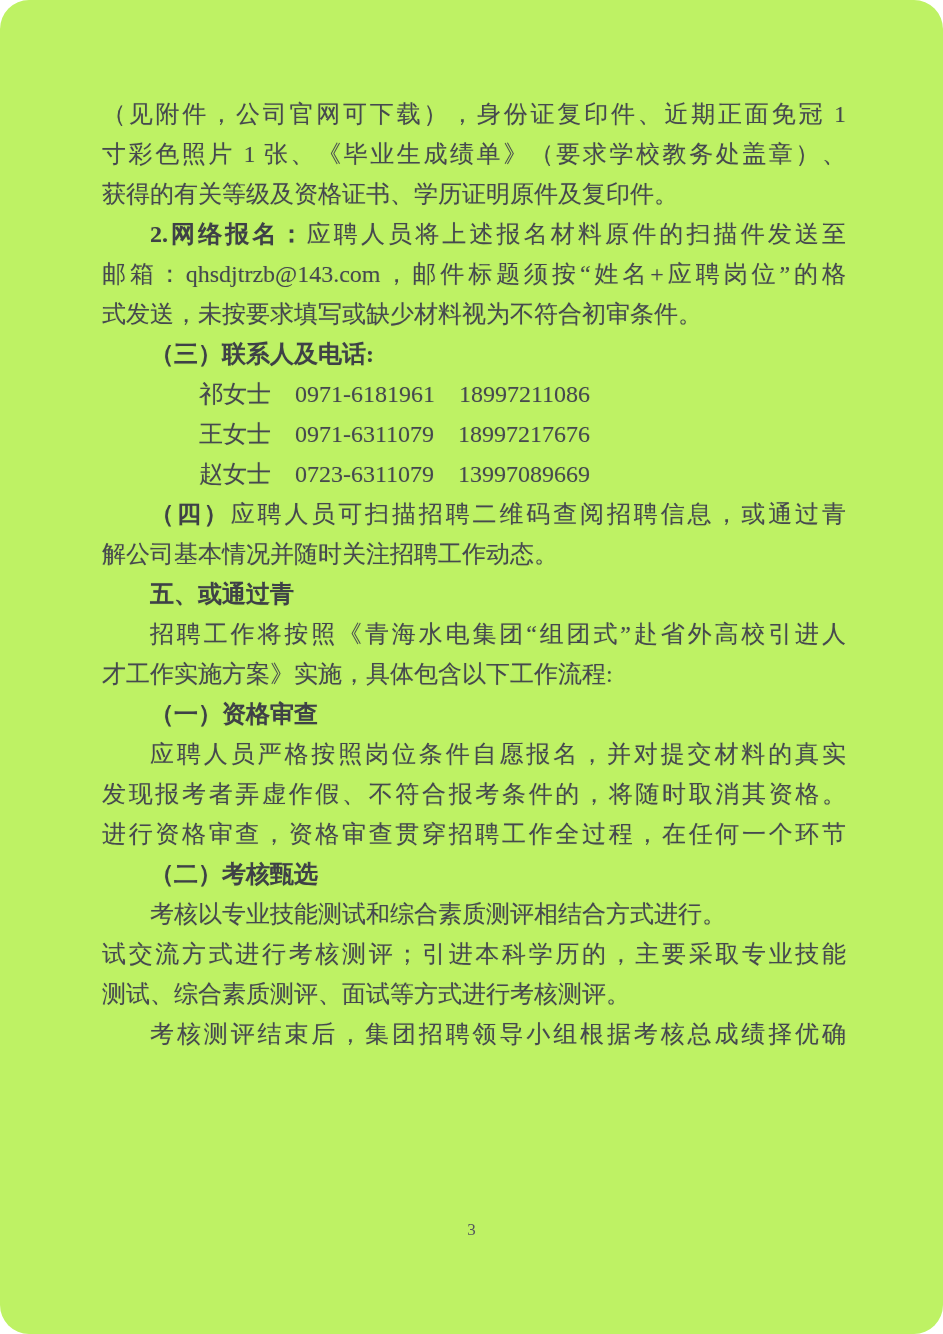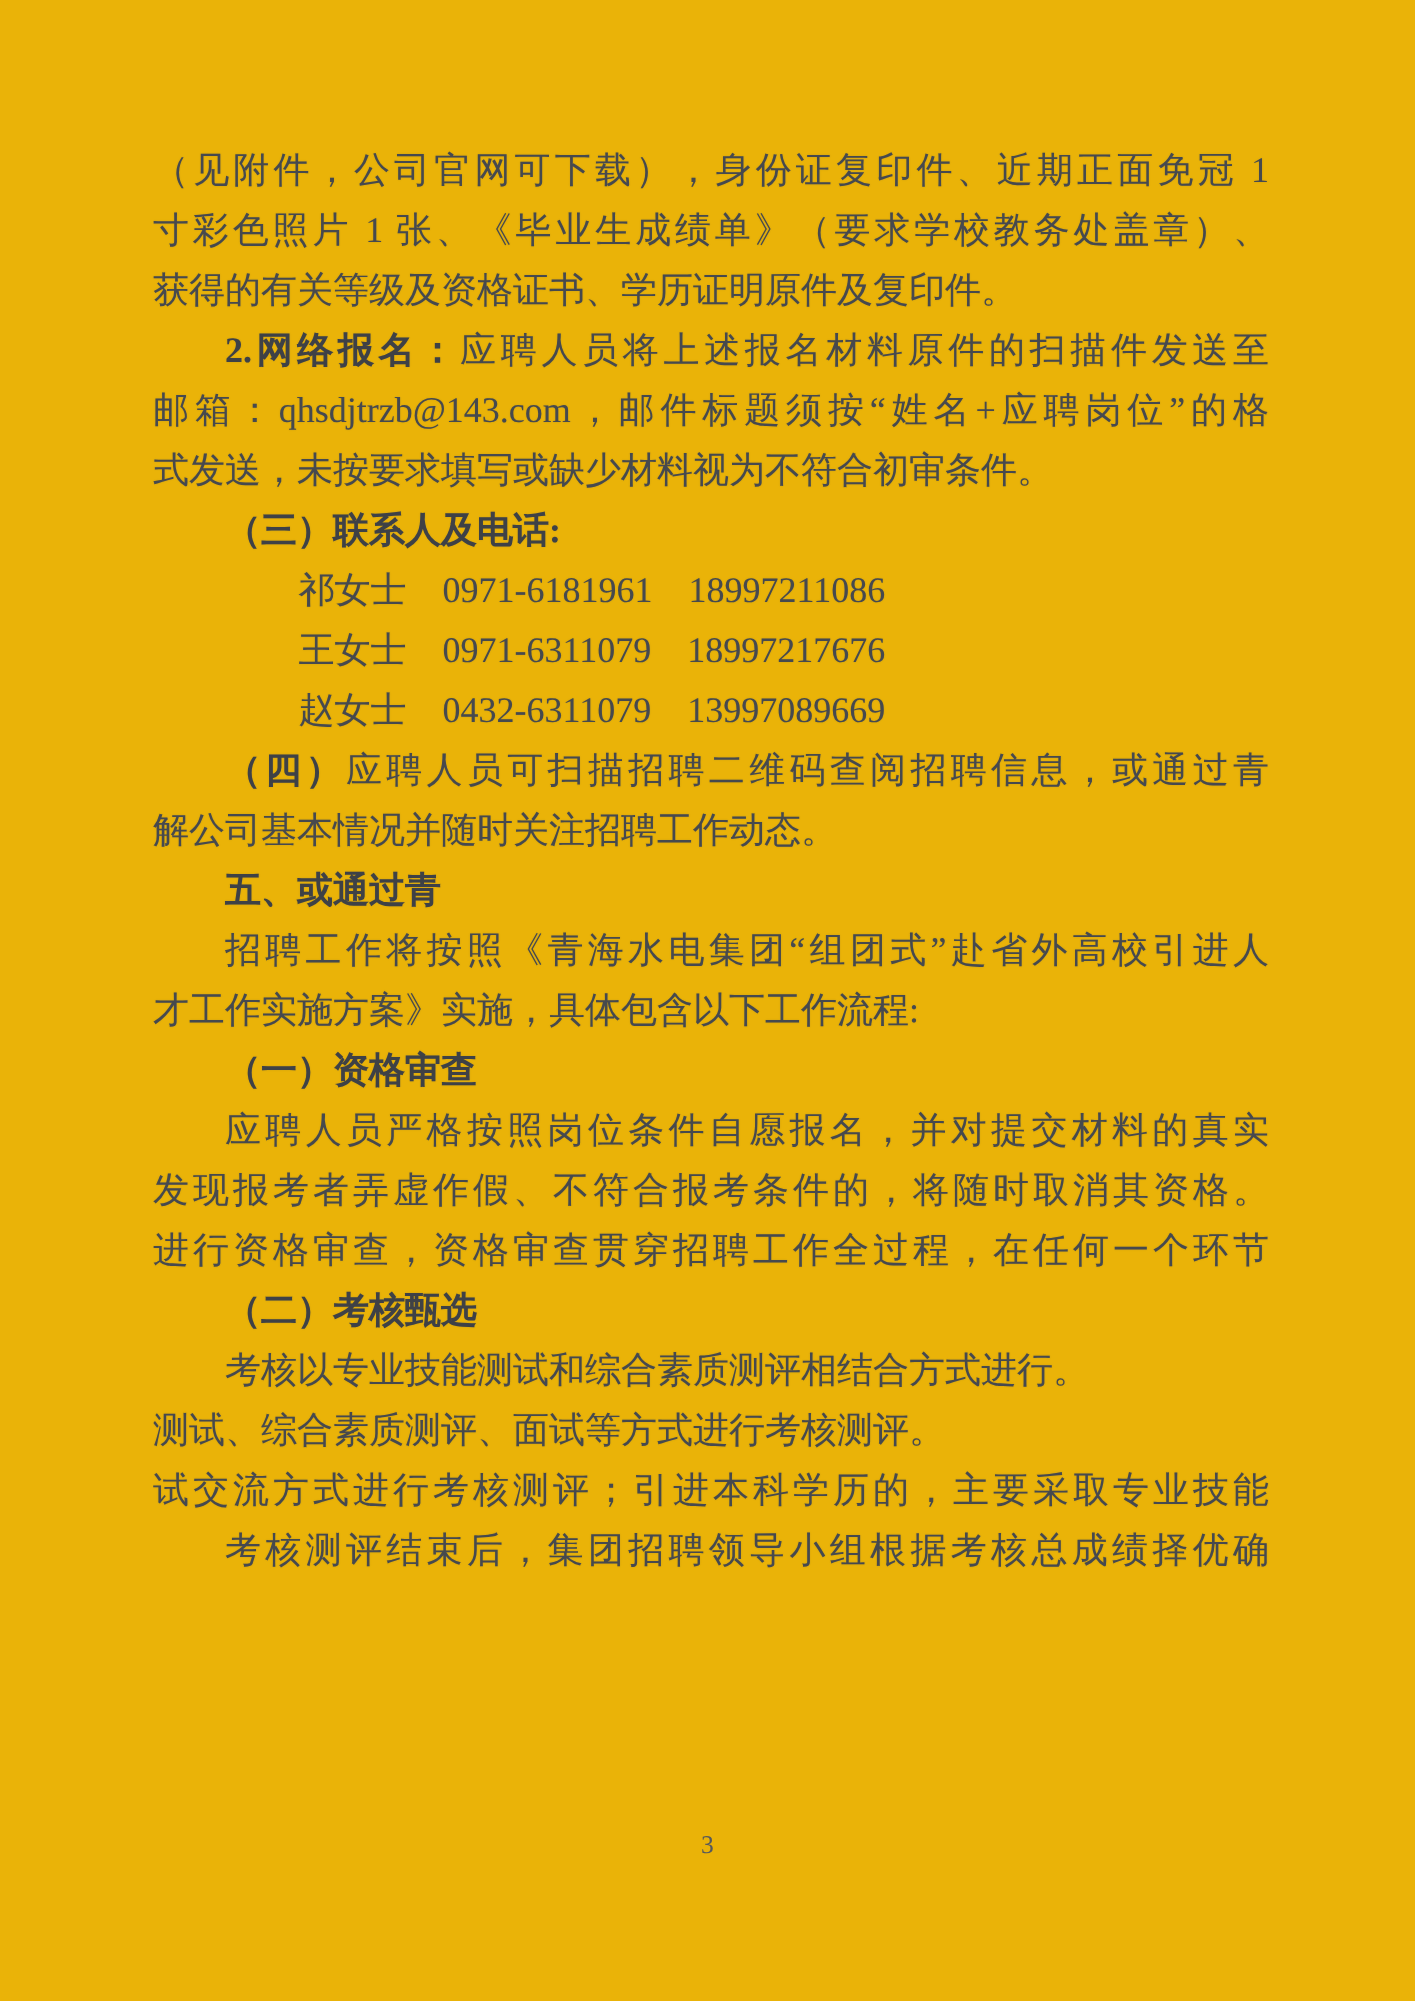--- a/index.html
+++ b/index.html
@@ -4,23 +4,24 @@
 <style>
   html, body {
     margin: 0;
     padding: 0;
     background: #ffffff;
   }
   .page {
     position: relative;
     width: 943px;
     height: 1334px;
-    background: #eab308;
+    background: #bef264;
     overflow: hidden;
     font-family: "Liberation Serif", "DejaVu Serif", serif;
+    border-radius: 29px;
   }
   .doc-content {
     position: absolute;
     left: 102px;
     top: 94px;
     width: 744px;
   }
   .line {
     height: 40px;
     line-height: 40px;
@@ -60,30 +61,30 @@
   <div class="doc-content">
       <div class="line indent-0 fill"><span class="seg">（见附件，公司官网可下载），身份证复印件、近期正面免冠 1</span></div>
       <div class="line indent-0 fill"><span class="seg">寸彩色照片 1 张、《毕业生成绩单》（要求学校教务处盖章）、</span></div>
       <div class="line indent-0"><span class="seg">获得的有关等级及资格证书、学历证明原件及复印件。</span></div>
       <div class="line indent-1 fill"><span class="seg bold">2.网络报名：</span><span class="seg">应聘人员将上述报名材料原件的扫描件发送至</span></div>
       <div class="line indent-0 fill"><span class="seg">邮箱：qhsdjtrzb@143.com，邮件标题须按“姓名+应聘岗位”的格</span></div>
       <div class="line indent-0"><span class="seg">式发送，未按要求填写或缺少材料视为不符合初审条件。</span></div>
       <div class="line indent-1"><span class="seg bold">（三）联系人及电话:</span></div>
       <div class="line indent-2"><span class="seg">祁女士　0971-6181961　18997211086</span></div>
       <div class="line indent-2"><span class="seg">王女士　0971-6311079　18997217676</span></div>
-      <div class="line indent-2"><span class="seg">赵女士　0432-6311079　13997089669</span></div>
+      <div class="line indent-2"><span class="seg">赵女士　0723-6311079　13997089669</span></div>
       <div class="line indent-1 fill"><span class="seg bold">（四）</span><span class="seg">应聘人员可扫描招聘二维码查阅招聘信息，或通过青</span></div>
       <div class="line indent-0"><span class="seg">解公司基本情况并随时关注招聘工作动态。</span></div>
       <div class="line indent-1"><span class="seg bold">五、或通过青</span></div>
       <div class="line indent-1 fill"><span class="seg">招聘工作将按照《青海水电集团“组团式”赴省外高校引进人</span></div>
       <div class="line indent-0"><span class="seg">才工作实施方案》实施，具体包含以下工作流程:</span></div>
       <div class="line indent-1"><span class="seg bold">（一）资格审查</span></div>
       <div class="line indent-1 fill"><span class="seg">应聘人员严格按照岗位条件自愿报名，并对提交材料的真实</span></div>
       <div class="line indent-0 fill"><span class="seg">发现报考者弄虚作假、不符合报考条件的，将随时取消其资格。</span></div>
       <div class="line indent-0 fill"><span class="seg">进行资格审查，资格审查贯穿招聘工作全过程，在任何一个环节</span></div>
       <div class="line indent-1"><span class="seg bold">（二）考核甄选</span></div>
       <div class="line indent-1"><span class="seg">考核以专业技能测试和综合素质测评相结合方式进行。</span></div>
+      <div class="line indent-0 fill"><span class="seg">试交流方式进行考核测评；引进本科学历的，主要采取专业技能</span></div>
       <div class="line indent-0"><span class="seg">测试、综合素质测评、面试等方式进行考核测评。</span></div>
-      <div class="line indent-0 fill"><span class="seg">试交流方式进行考核测评；引进本科学历的，主要采取专业技能</span></div>
       <div class="line indent-1 fill"><span class="seg">考核测评结束后，集团招聘领导小组根据考核总成绩择优确</span></div>
     </div>
   <div class="page-number">3</div>
 </div>
 
 </body></html>

